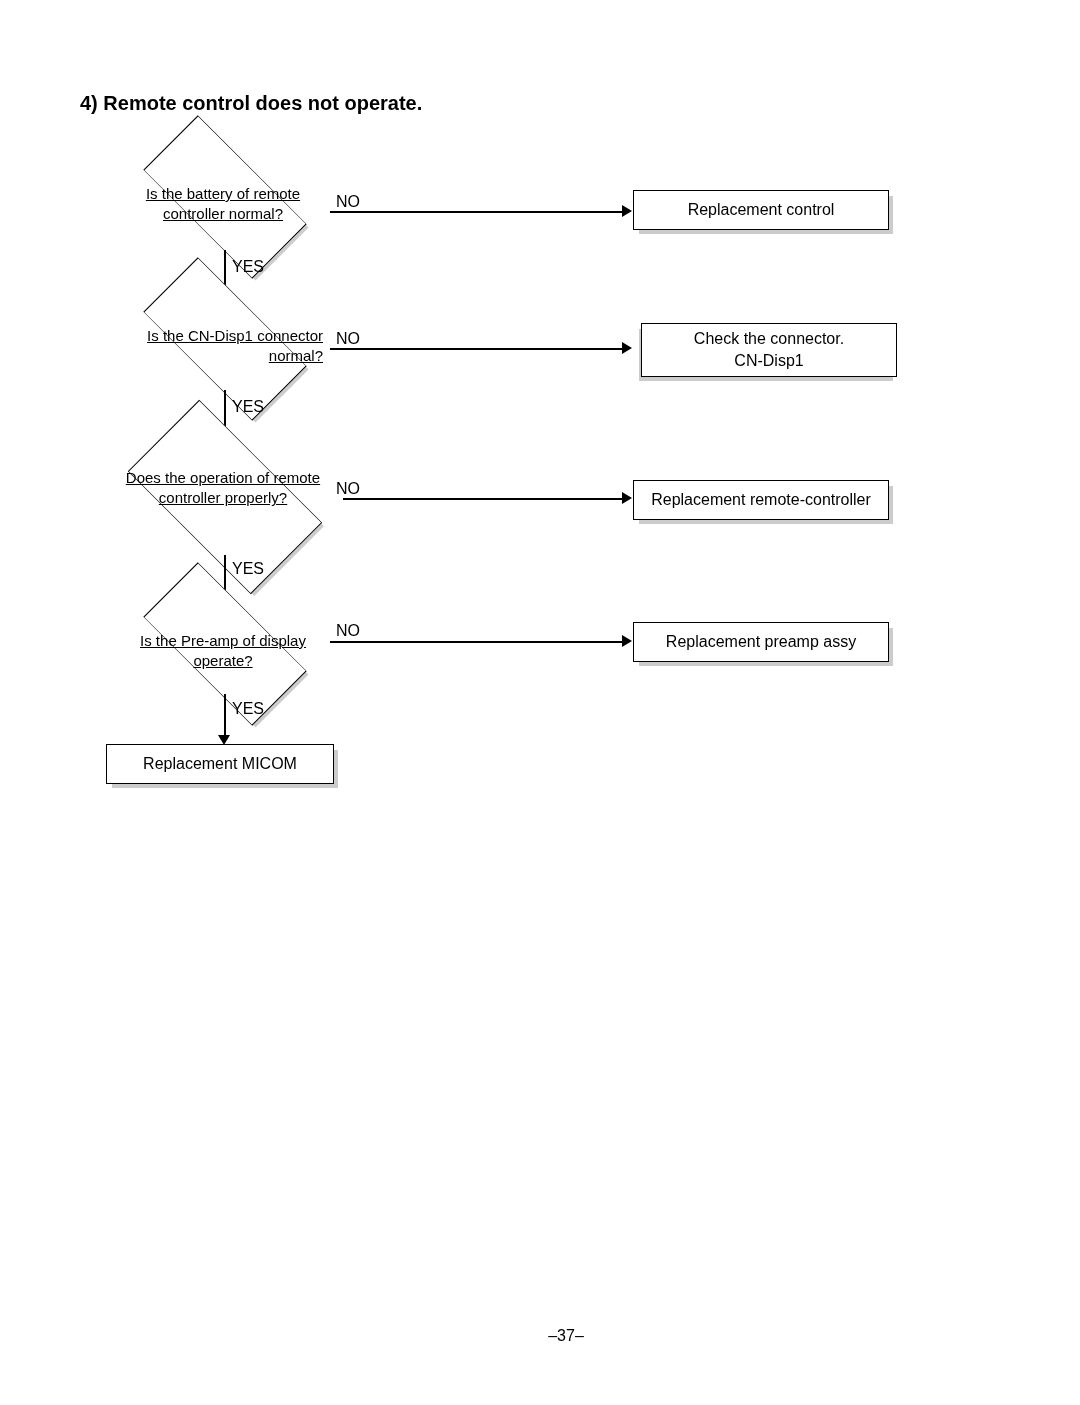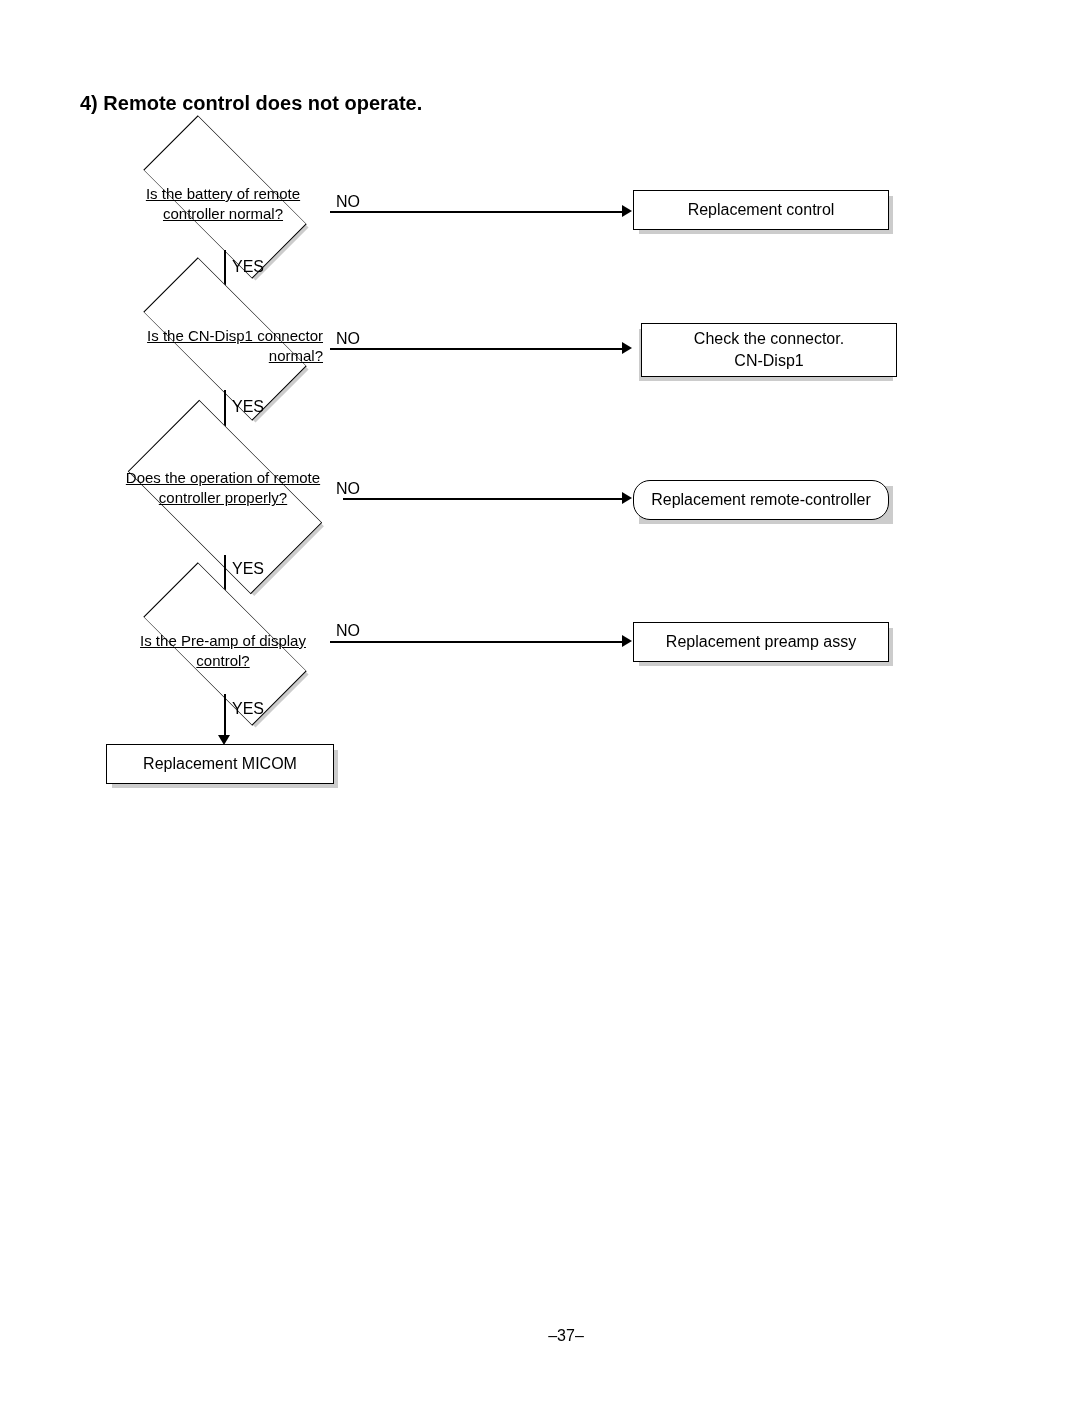--- a/index.html
+++ b/index.html
@@ -145,33 +145,33 @@
   <div class="diamond-shadow" style="left:58px; top:-24px; width:170px; height:170px; transform: rotate(45deg) scaleY(0.58);"></div>
   <div class="diamond" style="left:52px; top:-30px; width:172px; height:172px; transform: rotate(45deg) scaleY(0.58);"></div>
   <div class="diamond-text" style="left:37px; top:28px;">Does the operation of remote controller properly?</div>
 </div>
 <div class="label" style="left:336px; top:480px;">NO</div>
 <div class="hline" style="left:343px; top:498px; width:283px;"></div>
 <div class="arrow-right" style="left:622px; top:492px;"></div>
 
 <div class="box-wrap" style="left:633px; top:480px;">
   <div class="box-shadow" style="left:6px; top:6px; width:254px; height:38px;"></div>
-  <div class="box" style="width:254px; height:38px;border-radius:17px;">
+  <div class="box" style="width:254px; height:38px;">
       <span>Replacement remote-controller</span>
     </div>
 </div>
 
 <div class="vline" style="left:224px; top:555px; height:48px;"></div>
 <div class="arrow-down" style="left:218px; top:598px;"></div>
 <div class="label" style="left:232px; top:560px;">YES</div>
 
 <div class="diamond-wrap" style="left:106px; top:605px;">
   <div class="diamond-shadow" style="left:48px; top:-32px; width:150px; height:150px; transform: rotate(45deg) scaleY(0.5);"></div>
   <div class="diamond" style="left:42px; top:-38px; width:152px; height:152px; transform: rotate(45deg) scaleY(0.5);"></div>
-  <div class="diamond-text" style="left:17px; top:26px;">Is the Pre-amp of display control?</div>
+  <div class="diamond-text" style="left:17px; top:26px;">Is the Pre-amp of display operate?</div>
 </div>
 <div class="label" style="left:336px; top:622px;">NO</div>
 <div class="hline" style="left:330px; top:641px; width:296px;"></div>
 <div class="arrow-right" style="left:622px; top:635px;"></div>
 
 <div class="box-wrap" style="left:633px; top:622px;">
   <div class="box-shadow" style="left:6px; top:6px; width:254px; height:38px;"></div>
   <div class="box" style="width:254px; height:38px;">
       <span>Replacement preamp assy</span>
     </div>

